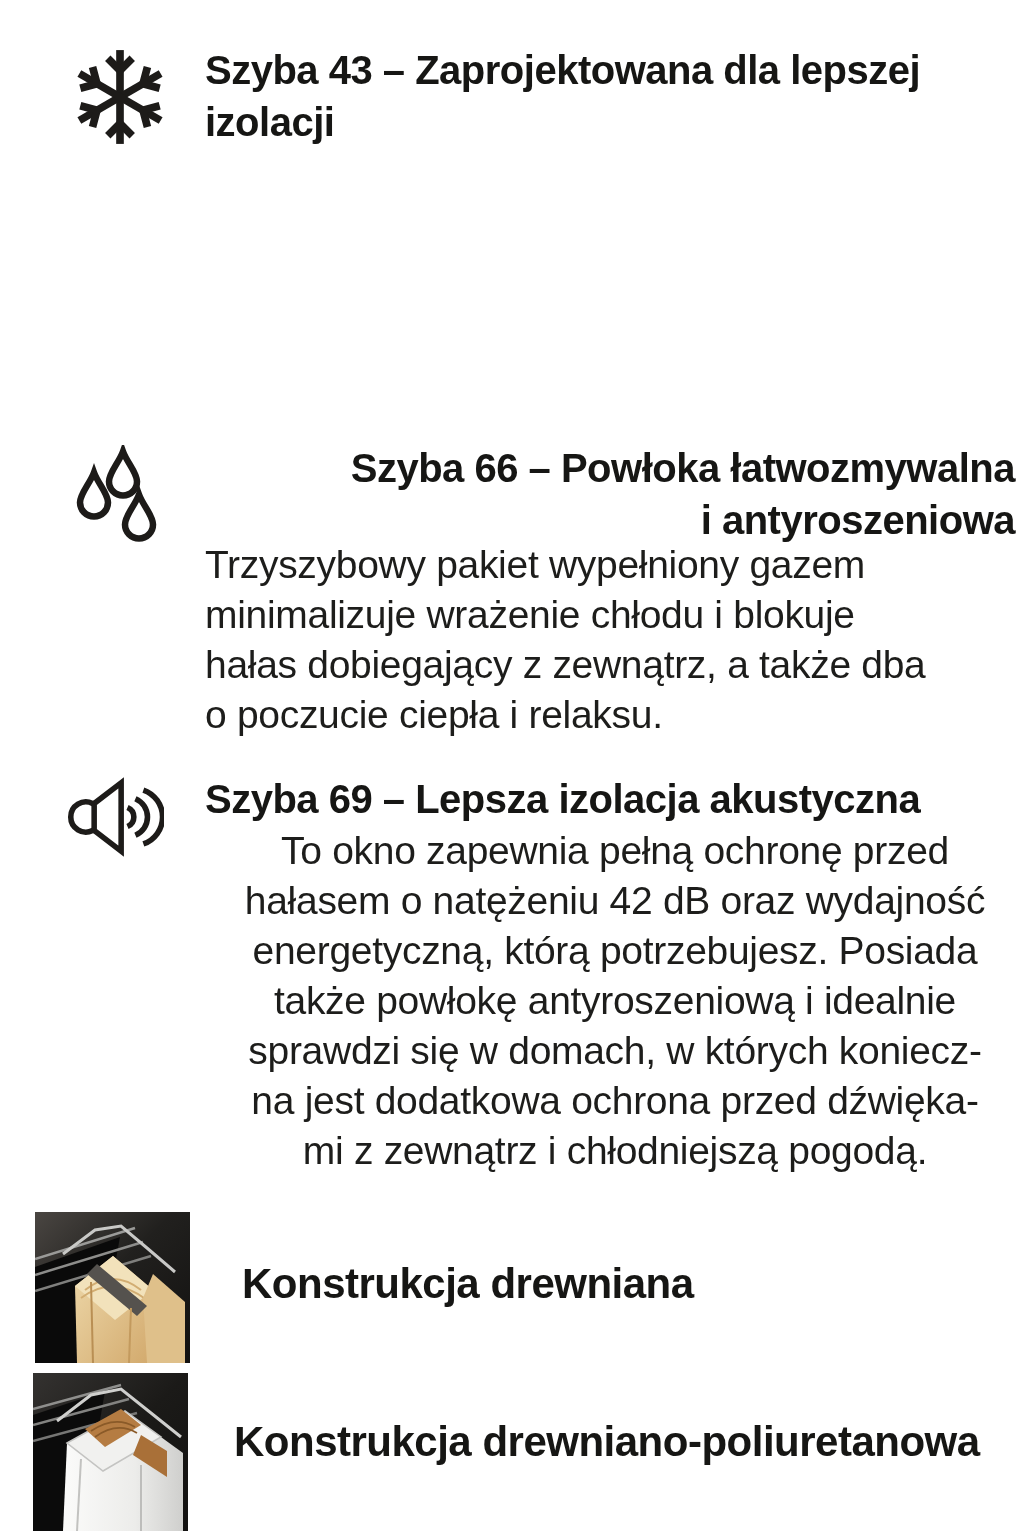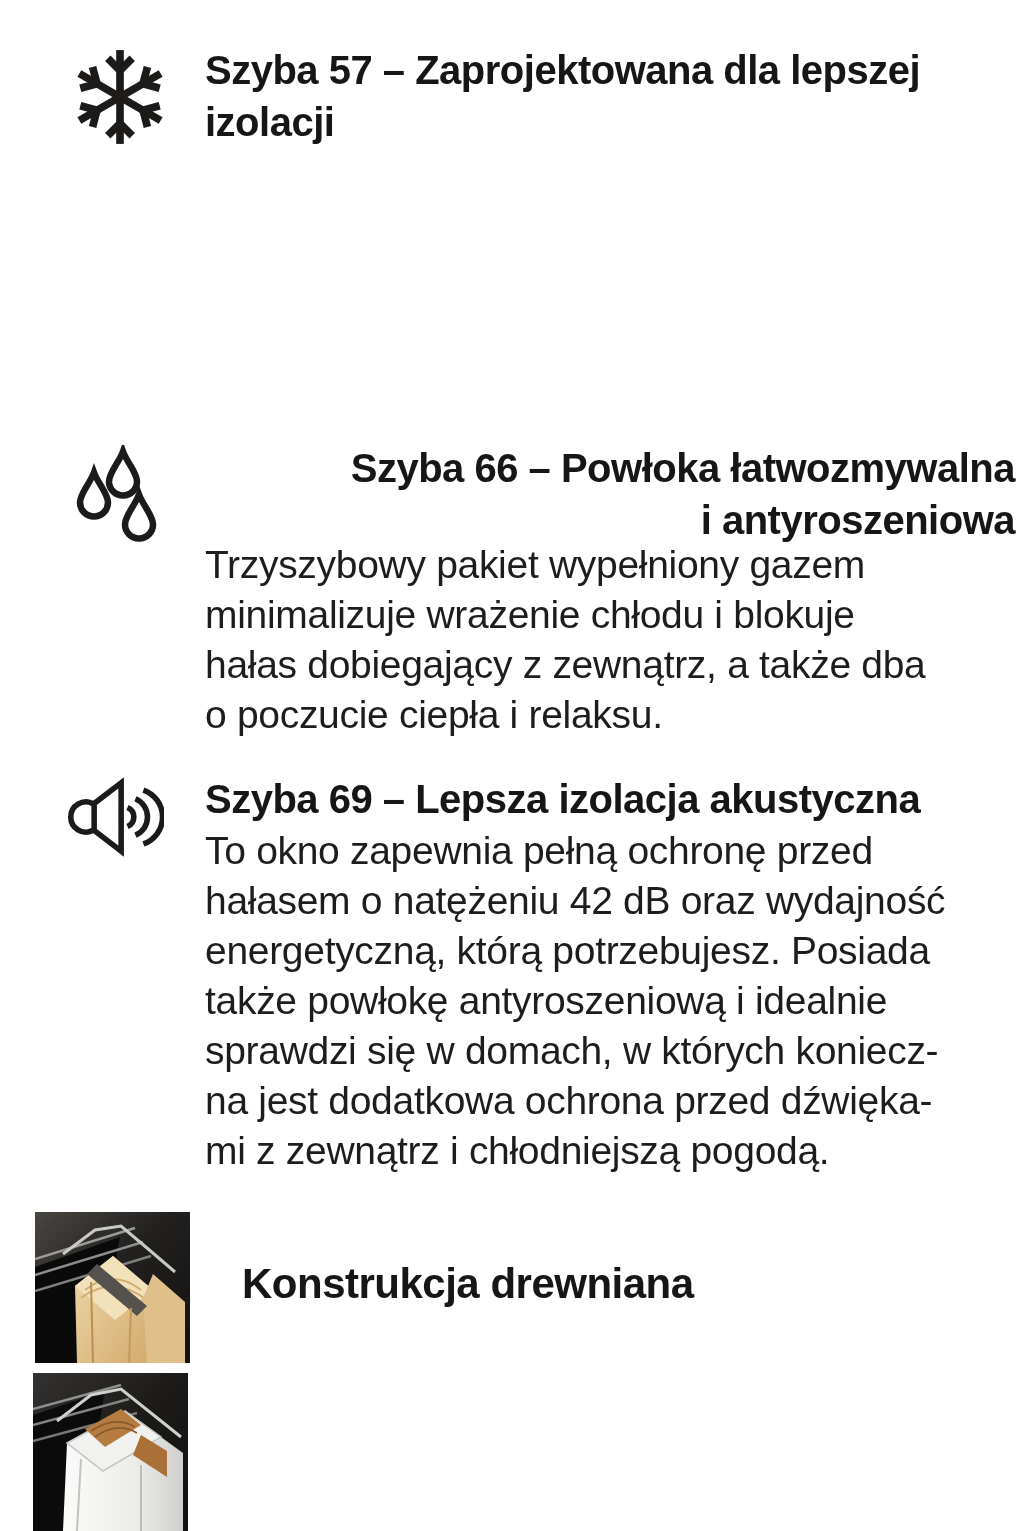--- a/index.html
+++ b/index.html
@@ -33,21 +33,21 @@
         <g id="sf-arm">
           <line x1="45" y1="4" x2="45" y2="96"></line>
           <path d="M33 12 L45 24 L57 12"></path>
           <path d="M33 88 L45 76 L57 88"></path>
         </g>
         <use href="#sf-arm" transform="rotate(60 45 50)"></use>
         <use href="#sf-arm" transform="rotate(120 45 50)"></use>
       </g>
     </svg>
   </div>
-  <div class="abs section-title" style="left:205px;top:44px;">Szyba 57 – Zaprojektowana dla lepszej
+  <div class="abs section-title" style="left:205px;top:44px;">Szyba 43 – Zaprojektowana dla lepszej
 izolacji</div>
 
   <div class="abs icon-box" style="left:73px;top:445px;width:100px;height:106px;">
     <svg viewBox="0 0 100 105">
       <g class="ink" stroke-width="6.5">
         <path d="M50 6 C54 17 64 27 64 36 A14 14 0 1 1 36 36 C36 27 46 17 50 6 Z"></path>
         <path d="M21 27 C25 38 35 48 35 57 A14 14 0 1 1 7 57 C7 48 17 38 21 27 Z"></path>
         <path d="M66 49 C70 60 80 70 80 79 A14 14 0 1 1 52 79 C52 70 62 60 66 49 Z"></path>
       </g>
     </svg>
@@ -64,21 +64,21 @@
       <g class="ink" stroke-width="7" stroke-linejoin="miter">
         <path d="M38 33 L72 7 L72 93 L38 67 Z"></path>
         <path d="M38 33 L36 33 A19 19 0 1 0 36 67 L38 67"></path>
         <path d="M80 38 A13 13 0 0 1 80 62"></path>
         <path d="M90 27 A25 25 0 0 1 90 73"></path>
         <path d="M100 16 A36 36 0 0 1 100 84"></path>
       </g>
     </svg>
   </div>
   <div class="abs section-title" style="left:205px;top:773px;">Szyba 69 – Lepsza izolacja akustyczna</div>
-  <div class="abs section-body" style="left:205px;top:826px;">To okno zapewnia pełną ochronę przed
+  <div class="abs section-body" style="left:205px;top:826px;text-align:center;">To okno zapewnia pełną ochronę przed
 hałasem o natężeniu 42 dB oraz wydajność
 energetyczną, którą potrzebujesz. Posiada
 także powłokę antyroszeniową i idealnie
 sprawdzi się w domach, w których koniecz-
 na jest dodatkowa ochrona przed dźwięka-
 mi z zewnątrz i chłodniejszą pogodą.</div>
 
   <div class="abs" style="left:35px;top:1212px;width:155px;height:151px;">
     <svg class="photo" viewBox="0 0 155 151" width="155" height="151">
       <defs>
@@ -131,14 +131,15 @@
       <polyline points="24,48 58,22 88,16 118,40 148,64" fill="none" stroke="#cfcfcd" stroke-width="3"></polyline>
       <polygon points="30,158 34,70 92,38 150,80 150,158" fill="url(#white2)"></polygon>
       <polygon points="34,70 92,38 128,64 70,98" fill="#f1f1ef" stroke="#c4c4c2" stroke-width="1.5"></polygon>
       <polygon points="52,56 88,36 108,52 72,74" fill="#b57c42"></polygon>
       <path d="M58 58 Q82 42 102 54 M62 64 Q84 48 104 60" stroke="#8a5a28" stroke-width="1.8" fill="none"></path>
       <polygon points="108,62 134,78 134,104 100,82" fill="#a97038"></polygon>
       <line x1="48" y1="86" x2="44" y2="158" stroke="#c2c2c0" stroke-width="2"></line>
       <line x1="108" y1="92" x2="108" y2="158" stroke="#bdbdbb" stroke-width="2"></line>
     </svg>
   </div>
+  <div class="abs construction-label" style="left:234px;top:1416px;">Konstrukcja drewniano-poliuretanowa</div>
 
 </div>
 
 </body></html>

